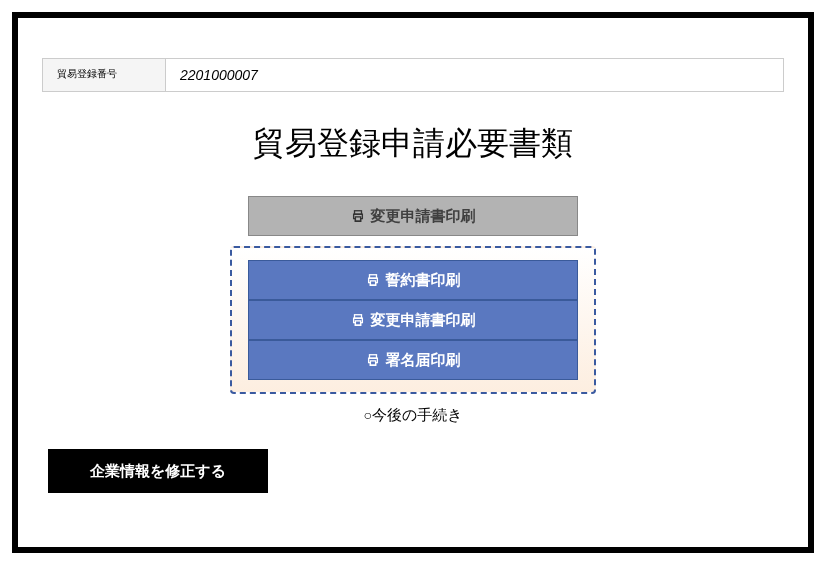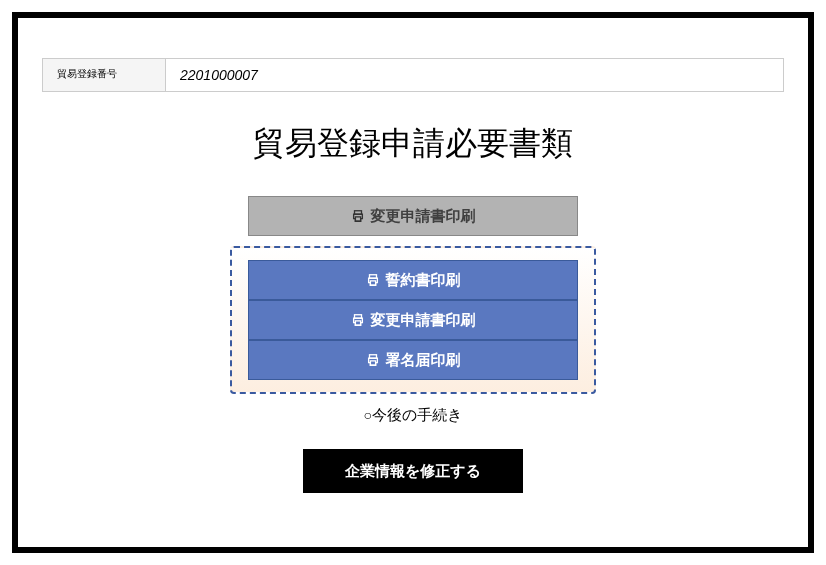--- a/index.html
+++ b/index.html
@@ -86,21 +86,21 @@
     .print-icon svg { width: 100%; height: 100%; }
     .footer-link {
       text-align: center;
       font-size: 15px;
       margin-top: 12px;
       margin-bottom: 24px;
     }
     .circle { font-size: 14px; }
     .bottom-buttons {
       display: flex;
-      justify-content: center;
+      justify-content: space-between;
       gap: 20px;
       padding: 0 6px;
     }
     .btn-black {
       background: #000;
       color: #fff;
       border: none;
       height: 44px;
       flex: 1;
       max-width: 220px;

